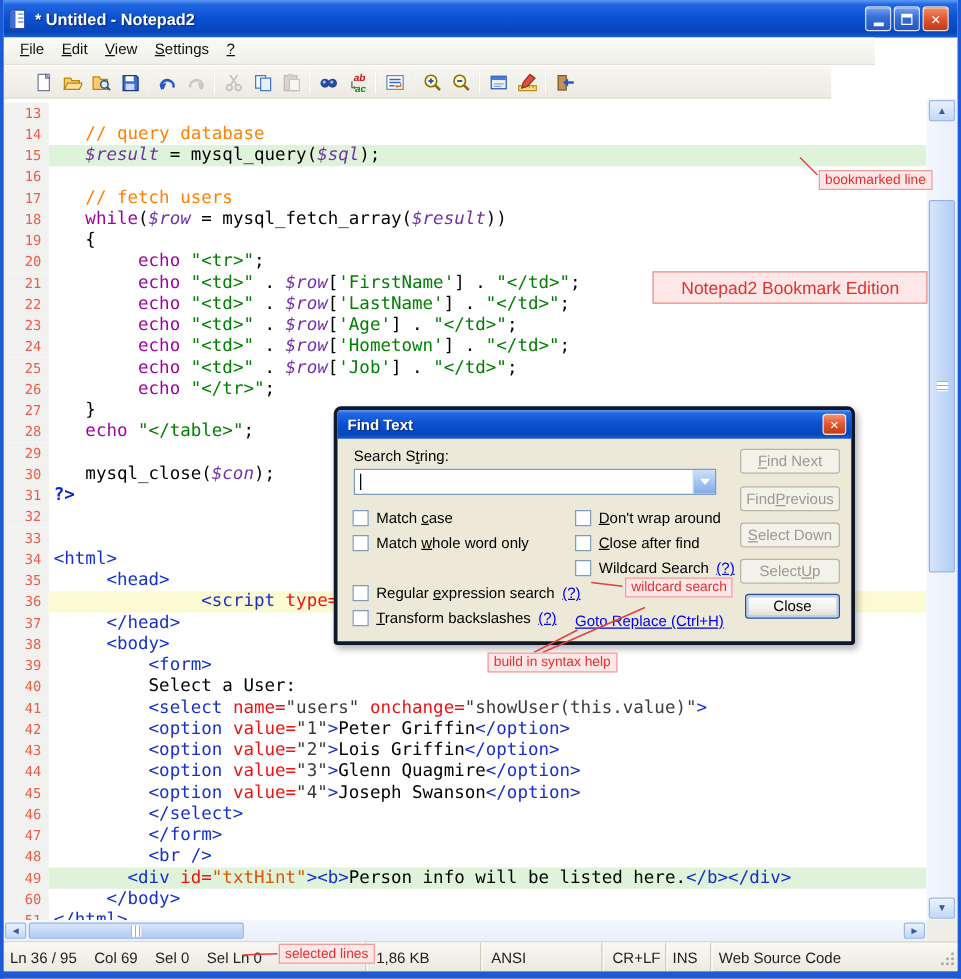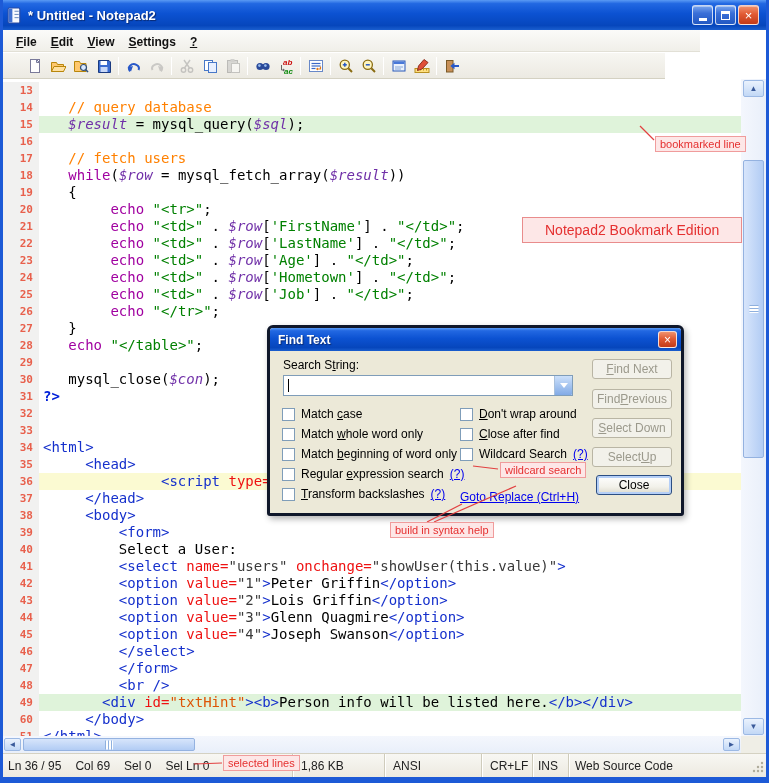--- a/index.html
+++ b/index.html
@@ -14,34 +14,34 @@
   .title-text{color:#fff;font-size:13px;font-weight:bold;text-shadow:1px 1px 1px #0A2A72;white-space:nowrap;}
   .win-controls{margin-left:auto;display:flex;gap:2px;padding-right:4px;}
   .wbtn{width:21px;height:20px;border:1px solid rgba(255,255,255,.75);border-radius:3px;
     display:flex;align-items:center;justify-content:center;color:#fff;font-size:13px;line-height:1;
     background:linear-gradient(180deg,#79A5EE 0%,#3A6FD8 40%,#2258C2 100%);box-shadow:inset 0 1px 0 rgba(255,255,255,.4);}
   .wbtn.close{background:linear-gradient(180deg,#F0926E 0%,#E25B34 45%,#C23A18 100%);}
   .glyph-min{width:8px;height:3px;background:#fff;margin-top:9px;}
   .glyph-max{width:9px;height:9px;border:1px solid #fff;border-top:3px solid #fff;}
   
   .menubar{position:absolute;left:0;top:30px;width:697px;height:22px;background:linear-gradient(180deg,#FBFBF9,#F0EFE9);
-    display:flex;align-items:flex-end;padding-left:6px;font-size:12px;color:#111;border-bottom:1px solid #E2E0D6;font-weight:bold;}
+    display:flex;align-items:flex-start;padding-left:6px;font-size:12px;color:#111;border-bottom:1px solid #E2E0D6;}
   .menu-item{padding:2px 7px;cursor:default;}
   .ul{text-decoration:underline;}
   
   .toolbar{position:absolute;left:0;top:53px;width:662px;height:26px;background:linear-gradient(180deg,#F7F6F2,#ECEAE2);
     display:flex;align-items:center;padding-left:20px;border-bottom:1px solid #D4D1C2;font-style:italic;}
   .tbtn{width:23px;height:22px;display:flex;align-items:center;justify-content:center;border-radius:2px;}
   .tbtn.disabled{opacity:.45;filter:grayscale(1);}
   .tsep{width:1px;height:18px;background:#C9C6B6;border-right:1px solid #fff;margin:0 3px;}
   
   .editor{position:absolute;left:0;top:79px;width:738px;height:657px;background:#fff;overflow:hidden;padding-top:3px;}
   .row{display:flex;height:17px;white-space:pre;font-family:"DejaVu Sans Mono",monospace;font-size:14px;line-height:17px;}
   .num{flex:0 0 36px;text-align:right;padding-right:6px;background:#F1F1F0;color:#E8604C;
-    font-size:11px;line-height:17px;font-family:"DejaVu Sans Mono",monospace;font-weight:bold;}
+    font-size:11px;line-height:17px;font-family:"DejaVu Sans Mono",monospace;}
   .cell{flex:1;padding-left:4px;color:#000;}
   .row.bm .cell{background:#DFF3DA;}
   .row.cur .cell{background:#FBFAD2;}
   .x{color:#000;} .b{color:#000;}
   .c{color:#FF8000;}
   .k{color:#A000A0;}
   .v{color:#7030A8;font-style:italic;}
   .s{color:#008000;}
   .t{color:#1530CC;}
   .a{color:#EE1111;}
@@ -379,24 +379,20 @@
       </div>
       <a class="gotolink" href="#">Goto Replace (Ctrl+H)</a>
     <label class="cbrow" style="left: 12px; top: 56px;">
           <span class="cb"></span>
           <span>Match <span class="ul">c</span>ase</span>
         </label>
         <label class="cbrow" style="left: 12px; top: 76px;">
           <span class="cb"></span>
           <span>Match <span class="ul">w</span>hole word only</span>
         </label>
-        <label class="cbrow" style="left: 12px; top: 96px;">
-          <span class="cb"></span>
-          <span>Match <span class="ul">b</span>eginning of word only</span>
-        </label>
         <label class="cbrow" style="left: 12px; top: 116px;">
           <span class="cb"></span>
           <span>Regular <span class="ul">e</span>xpression search</span>
           <a class="hlp" href="#">(?)</a>
         </label>
         <label class="cbrow" style="left: 12px; top: 136px;">
           <span class="cb"></span>
           <span><span class="ul">T</span>ransform backslashes</span>
           <a class="hlp" href="#">(?)</a>
         </label>

